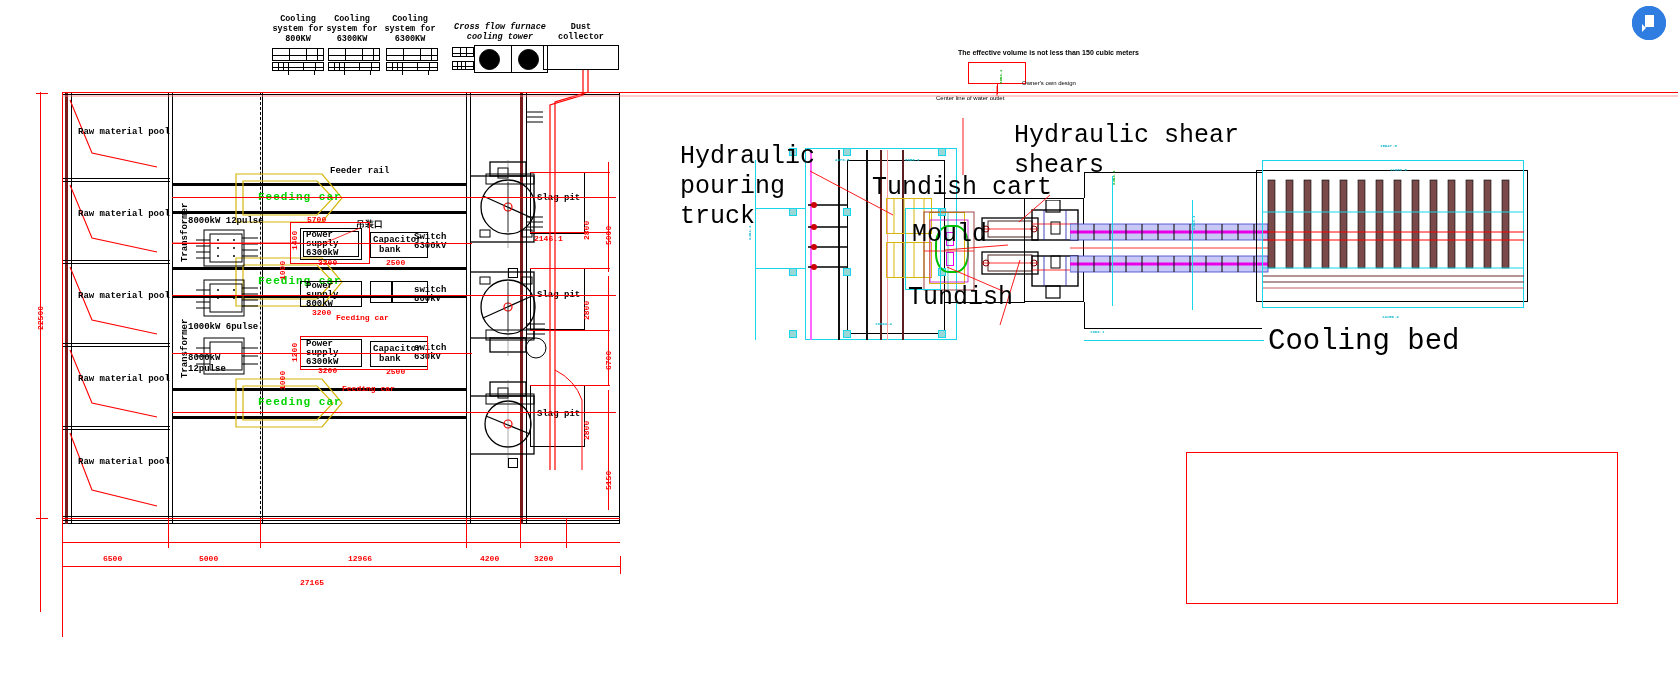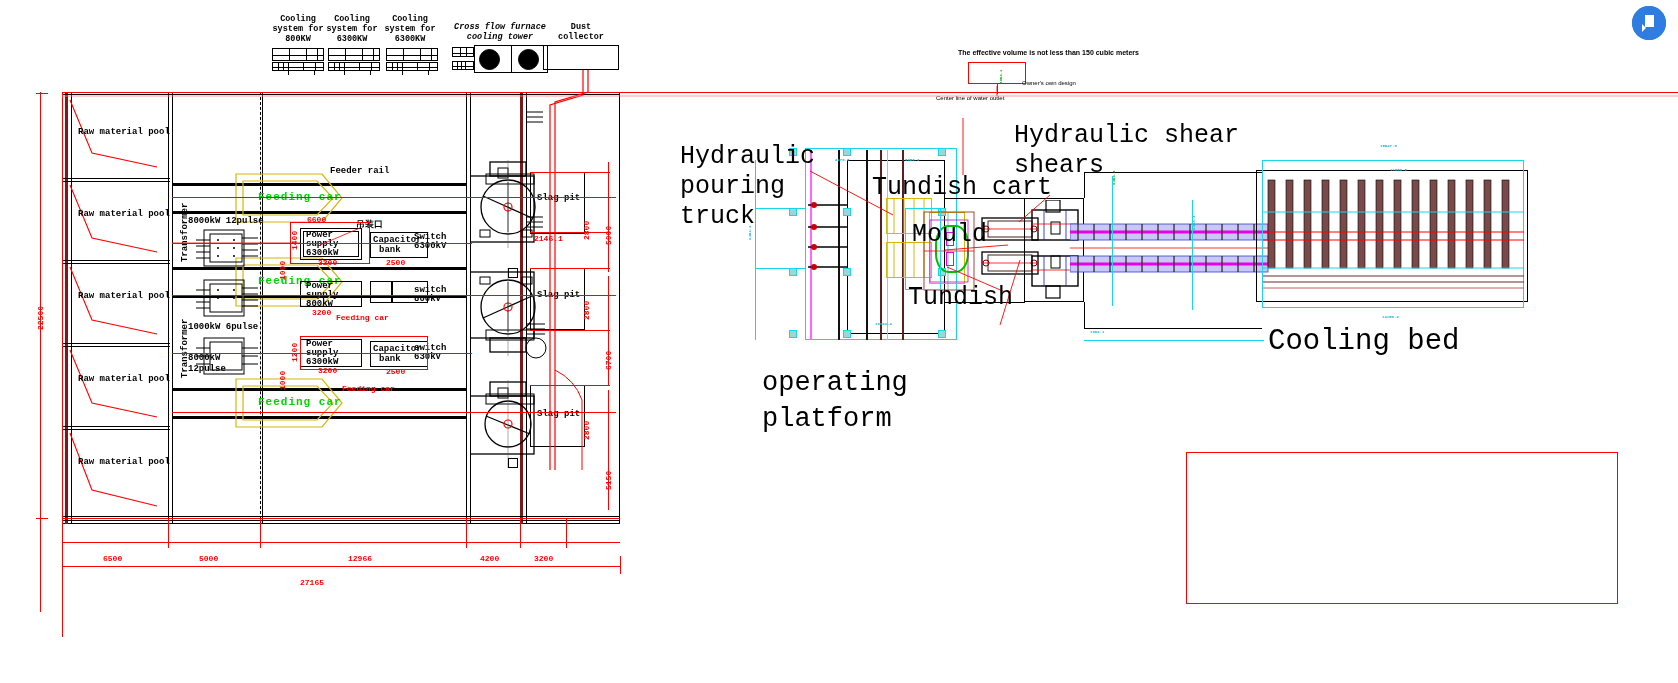--- a/index.html
+++ b/index.html
@@ -310,21 +310,21 @@
     <line x1="46" y1="28" x2="62" y2="28" stroke="#000"></line>
   </svg>
 </div>
 
 <div class="box" style="left:300px;top:228px;width:62px;height:32px;"></div>
 <div class="box" style="left:303px;top:231px;width:56px;height:26px;"></div>
 <div class="t t-lbl" style="left:306px;top:230px;">Power</div>
 <div class="t t-lbl" style="left:306px;top:239px;">supply</div>
 <div class="t t-lbl" style="left:306px;top:248px;">6300kW</div>
 <div class="t-dim" style="left:318px;top:258px;">3200</div>
-<div class="t-dim" style="left:307px;top:215px;">6600</div>
+<div class="t-dim" style="left:307px;top:215px;">5700</div>
 <div class="t-dimv" style="left:290px;top:250px;">1400</div>
 <div class="t-dimv" style="left:278px;top:280px;">1000</div>
 
 <div class="box" style="left:370px;top:232px;width:58px;height:26px;"></div>
 <div class="t t-lbl" style="left:373px;top:235px;">Capacitor</div>
 <div class="t t-lbl" style="left:379px;top:245px;">bank</div>
 <div class="t-dim" style="left:386px;top:258px;">2500</div>
 <div class="t t-lbl" style="left:414px;top:232px;">Switch</div>
 <div class="t t-lbl" style="left:414px;top:241px;">6300kV</div>
 <div class="t t-lbl" style="left:356px;top:220px;">吊装口</div>
@@ -702,22 +702,20 @@
 </svg>
 
 <div class="t-big" style="left:680px;top:142px;">Hydraulic
 pouring
 truck</div>
 <div class="t-big" style="left:1014px;top:121px;">Hydraulic shear
 shears</div>
 <div class="t-big" style="left:872px;top:173px;">Tundish cart</div>
 <div class="t-big" style="left:912px;top:220px;">Mould</div>
 <div class="t-big" style="left:908px;top:283px;">Tundish</div>
-<div class="t-big" style="left:762px;top:365px;font-size:27px;line-height:36px;">operating
-platform</div>
 <div class="t-big" style="left:1268px;top:327px;font-size:29px;">Cooling bed</div>
 
 <div class="box-red" style="left:1186px;top:452px;width:432px;height:152px;"></div>
 
 <div class="avatar" style="left:1632px;top:6px;">
   <svg width="34" height="34" viewBox="0 0 34 34" style="display:block;">
     <circle cx="17" cy="17" r="17" fill="#2f7de1"></circle>
     <path d="M13 9 h9 v12 h-9 z" fill="#ffffff"></path>
     <path d="M10 18 l4 4 l-4 4 z" fill="#ffffff"></path>
   </svg>

